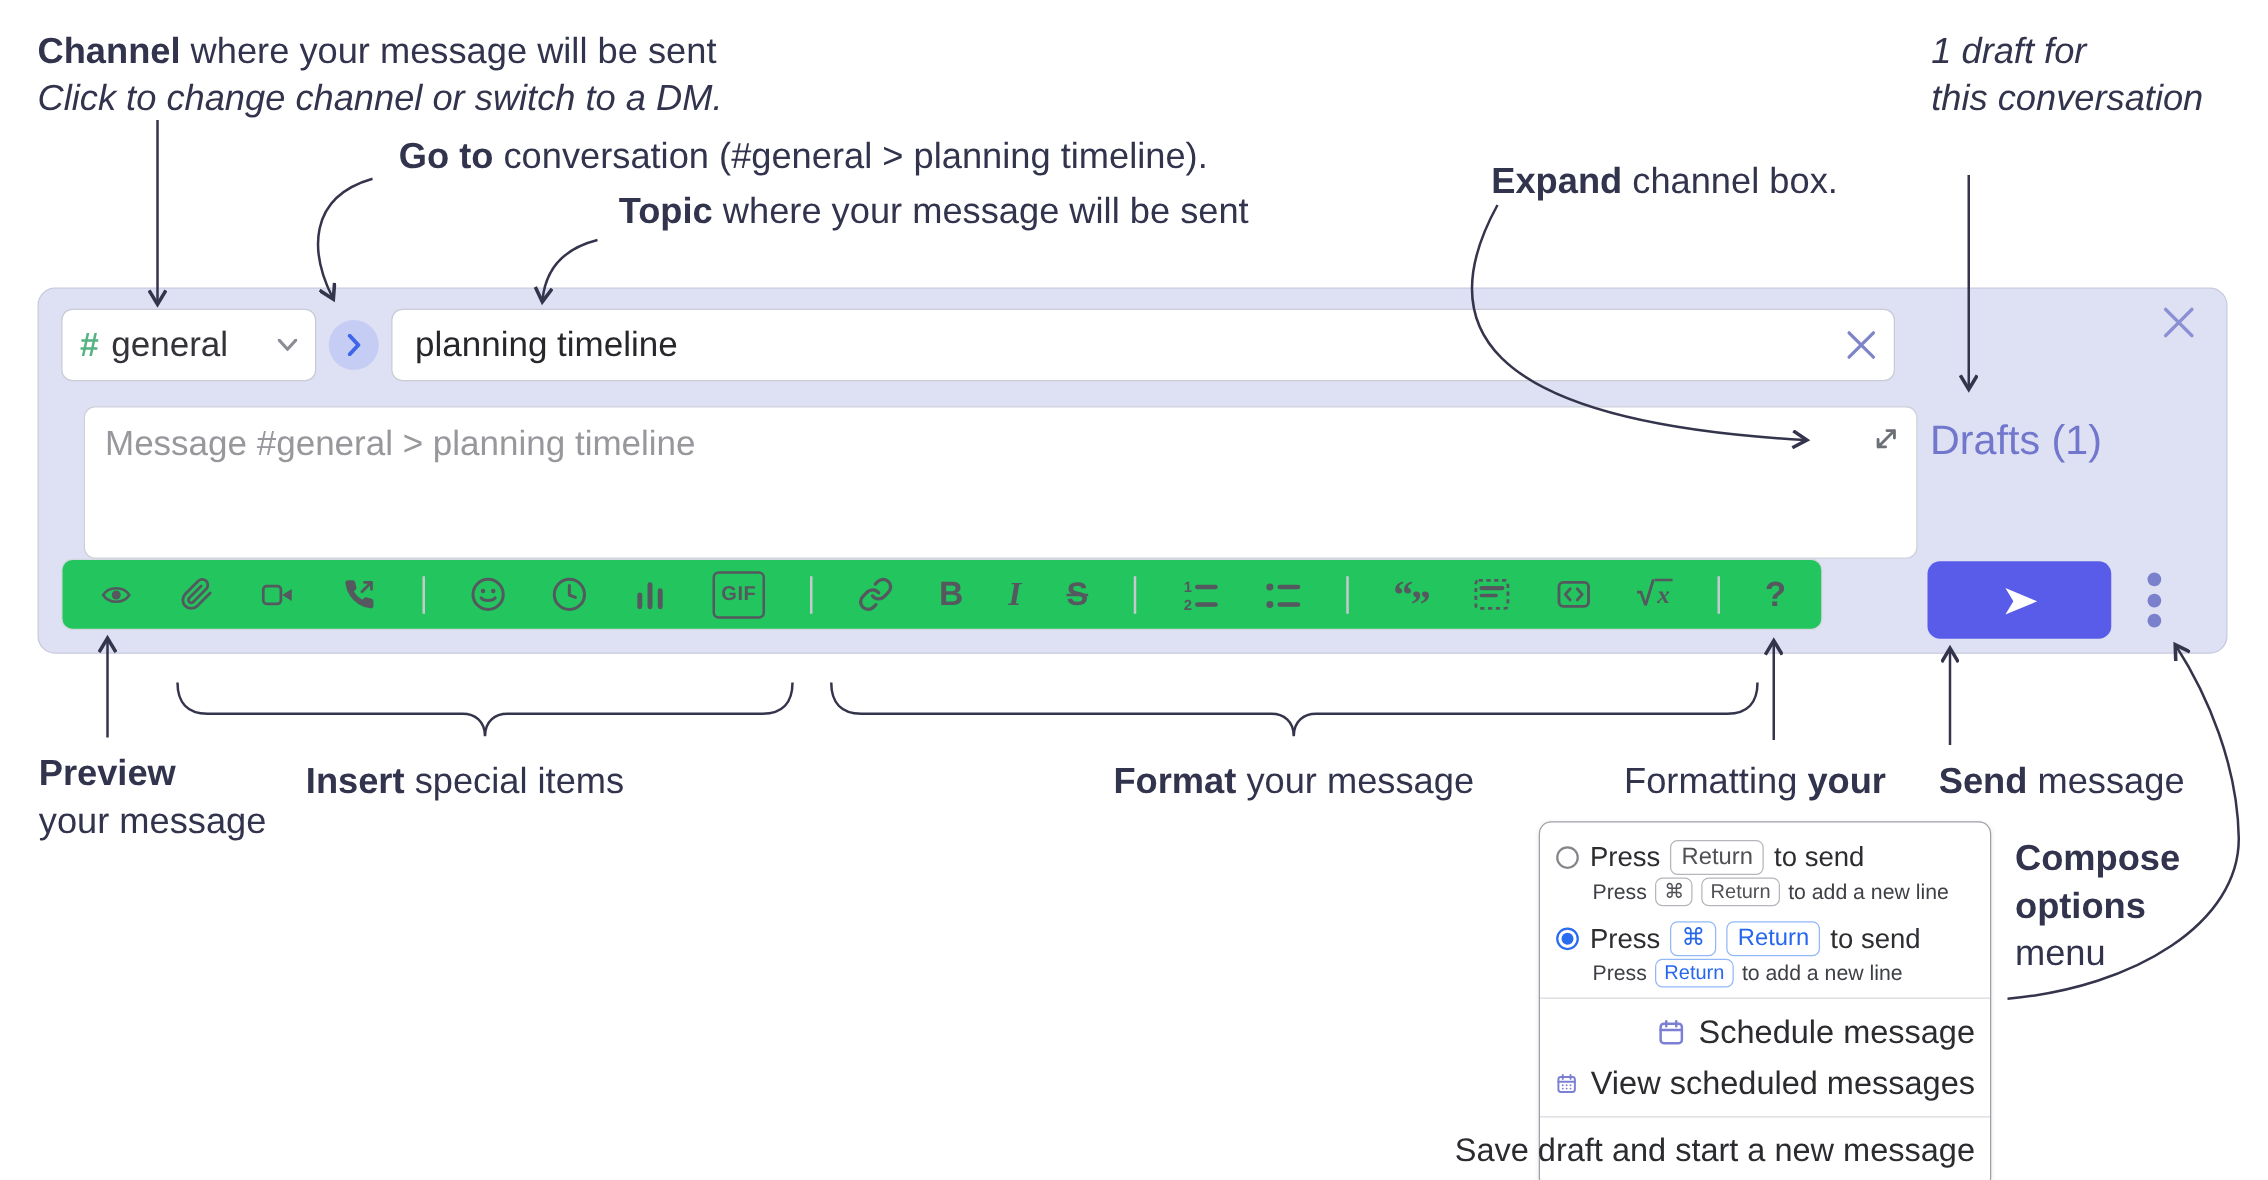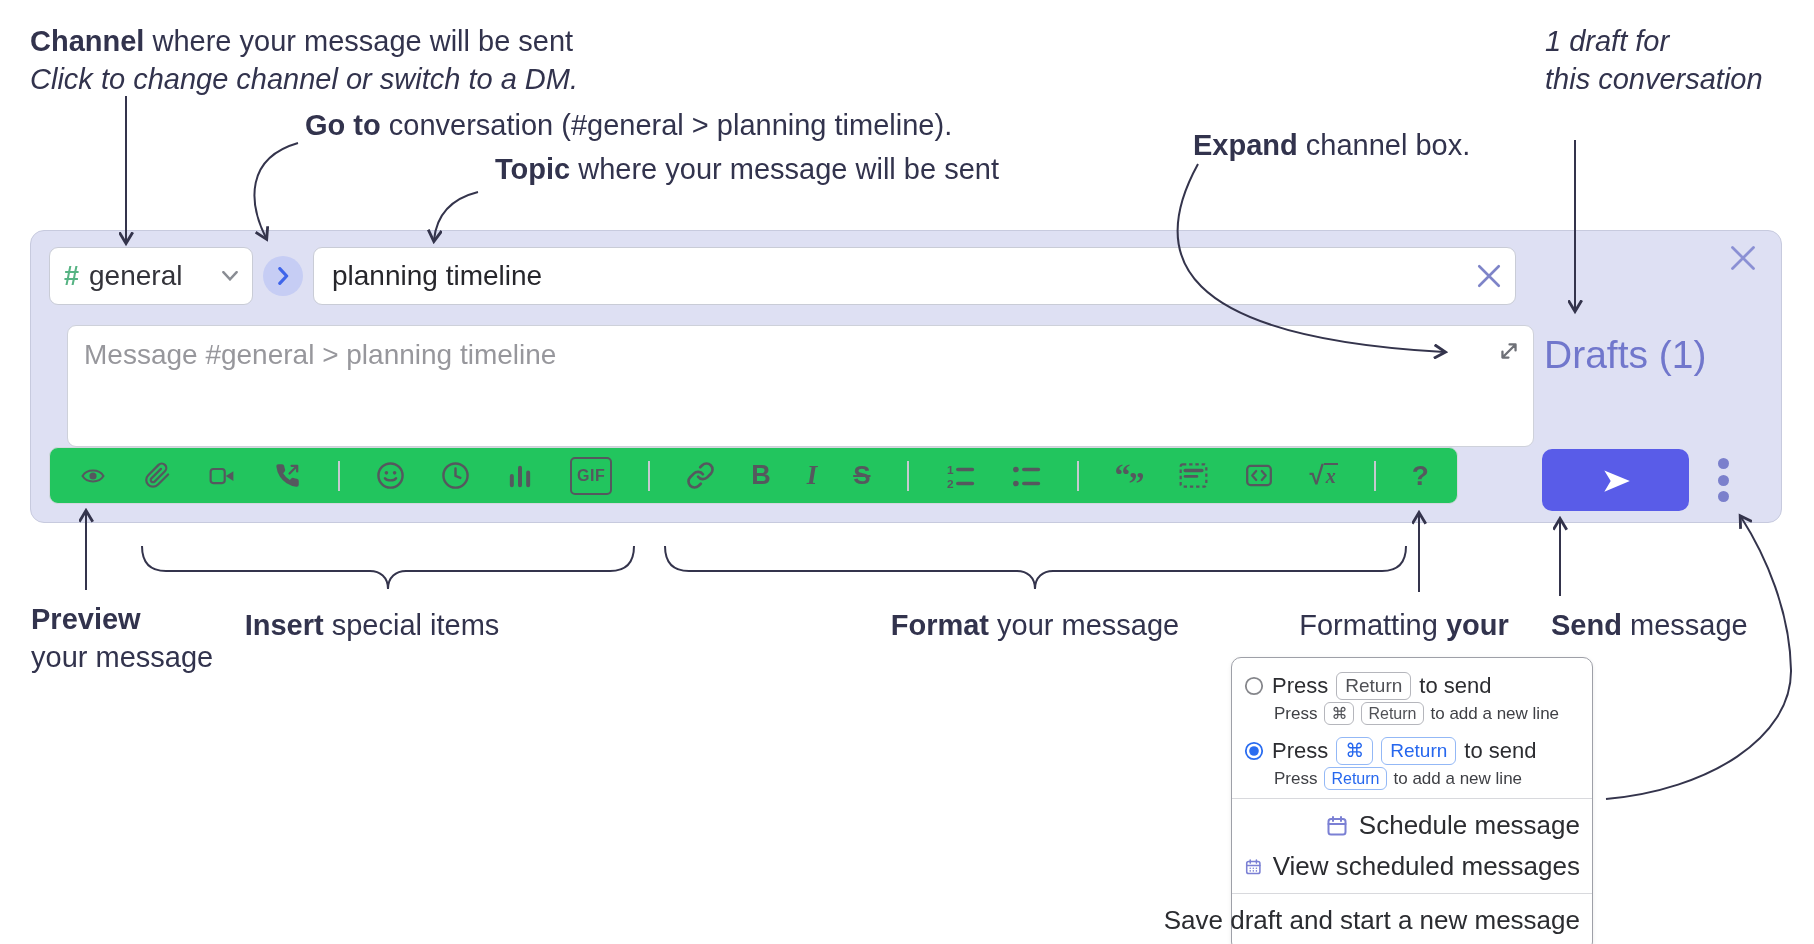--- a/index.html
+++ b/index.html
@@ -45,21 +45,21 @@
   .glyph-b { font-weight:bold; font-size:27px; }
   .glyph-i { font:italic 700 27px "Liberation Serif", serif; }
   .glyph-s { font-weight:600; font-size:26px; text-decoration:line-through; }
   .gif { border:2.3px solid #55585e; border-radius:5px; font-size:16px; font-weight:bold; padding:2px 5px; letter-spacing:.5px; }
   .q1 { font:bold 32px "Liberation Serif",serif; letter-spacing:-2px; }
   .q2 { font:bold 32px "Liberation Serif",serif; position:relative; top:8px; letter-spacing:-2px; }
   .math-r { font-size:26px; font-weight:600; }
   .math-x { font:italic 600 20px "Liberation Serif",serif; display:inline-block; border-top:2.5px solid #55585e; padding:0 2px; }
   .glyph-q { font-weight:600; font-size:28px; }
 
-  .drafts { position:absolute; left:1513px; top:102px; font-size:39px; color:#7177cc; cursor:pointer; }
+  .drafts { position:absolute; left:1513px; top:102px; font-size:33px; color:#7177cc; cursor:pointer; }
   .send-btn { position:absolute; left:1511px; top:218px; width:147px; height:62px; background:#595ce8;
     border-radius:10px; display:flex; align-items:center; justify-content:center; cursor:pointer; }
   .kebab { position:absolute; left:1686px; top:227px; width:12px; height:44px; display:flex; flex-direction:column;
     justify-content:space-between; align-items:center; cursor:pointer; }
   .kebab i { width:11px; height:11px; border-radius:50%; background:#7b80cc; }
   .close-x { position:absolute; right:24px; top:13px; cursor:pointer; }
 
   
   .popup { position:absolute; left:1231px; top:657px; width:362px; background:#fff;
     border:1.5px solid #9ea0a8; border-radius:10px; padding:10px 12px; box-shadow:0 1px 4px rgba(0,0,0,.08); }
@@ -77,21 +77,21 @@
 </head>
 <body>
 
 <div class="canvas">
 
   <div class="note" style="left:30px; top:22px;">
     <div><span class="b">Channel</span> <span>where your message will be sent</span></div>
     <div class="i">Click to change channel or switch to a DM.</div>
   </div>
 
-  <div class="note" style="left:305px; top:106px;">
+  <div class="note" style="left:319px; top:106px;">
     <span class="b">Go to</span> <span>conversation (#general &gt; planning timeline).</span>
   </div>
 
   <div class="note" style="left:495px; top:150px;">
     <span class="b">Topic</span> <span>where your message will be sent</span>
   </div>
 
   <div class="note" style="left:1545px; top:22px;">
     <div class="i">1 draft for</div>
     <div class="i">this conversation</div>
@@ -115,20 +115,25 @@
   </div>
 
   <div class="note center" style="left:1404px; top:606px;">
     <span>Formatting</span> <span class="b">your</span>
   </div>
 
   <div class="note" style="left:1551px; top:606px;">
     <span class="b">Send</span> <span>message</span>
   </div>
 
+  <div class="note" style="left:1612px; top:668px;">
+    <div class="b">Compose</div>
+    <div class="b">options</div>
+    <div>menu</div>
+  </div>
 
   <div class="compose-box">
 
     <div class="chan">
       <span class="hash">#</span>
       <span class="name">general</span>
       <svg width="16" height="10" viewBox="0 0 14 9">
         <polyline points="1,1 7,7.5 13,1" fill="none" stroke="#8a8d94" stroke-width="2.2" stroke-linecap="round"></polyline>
       </svg>
     </div>

